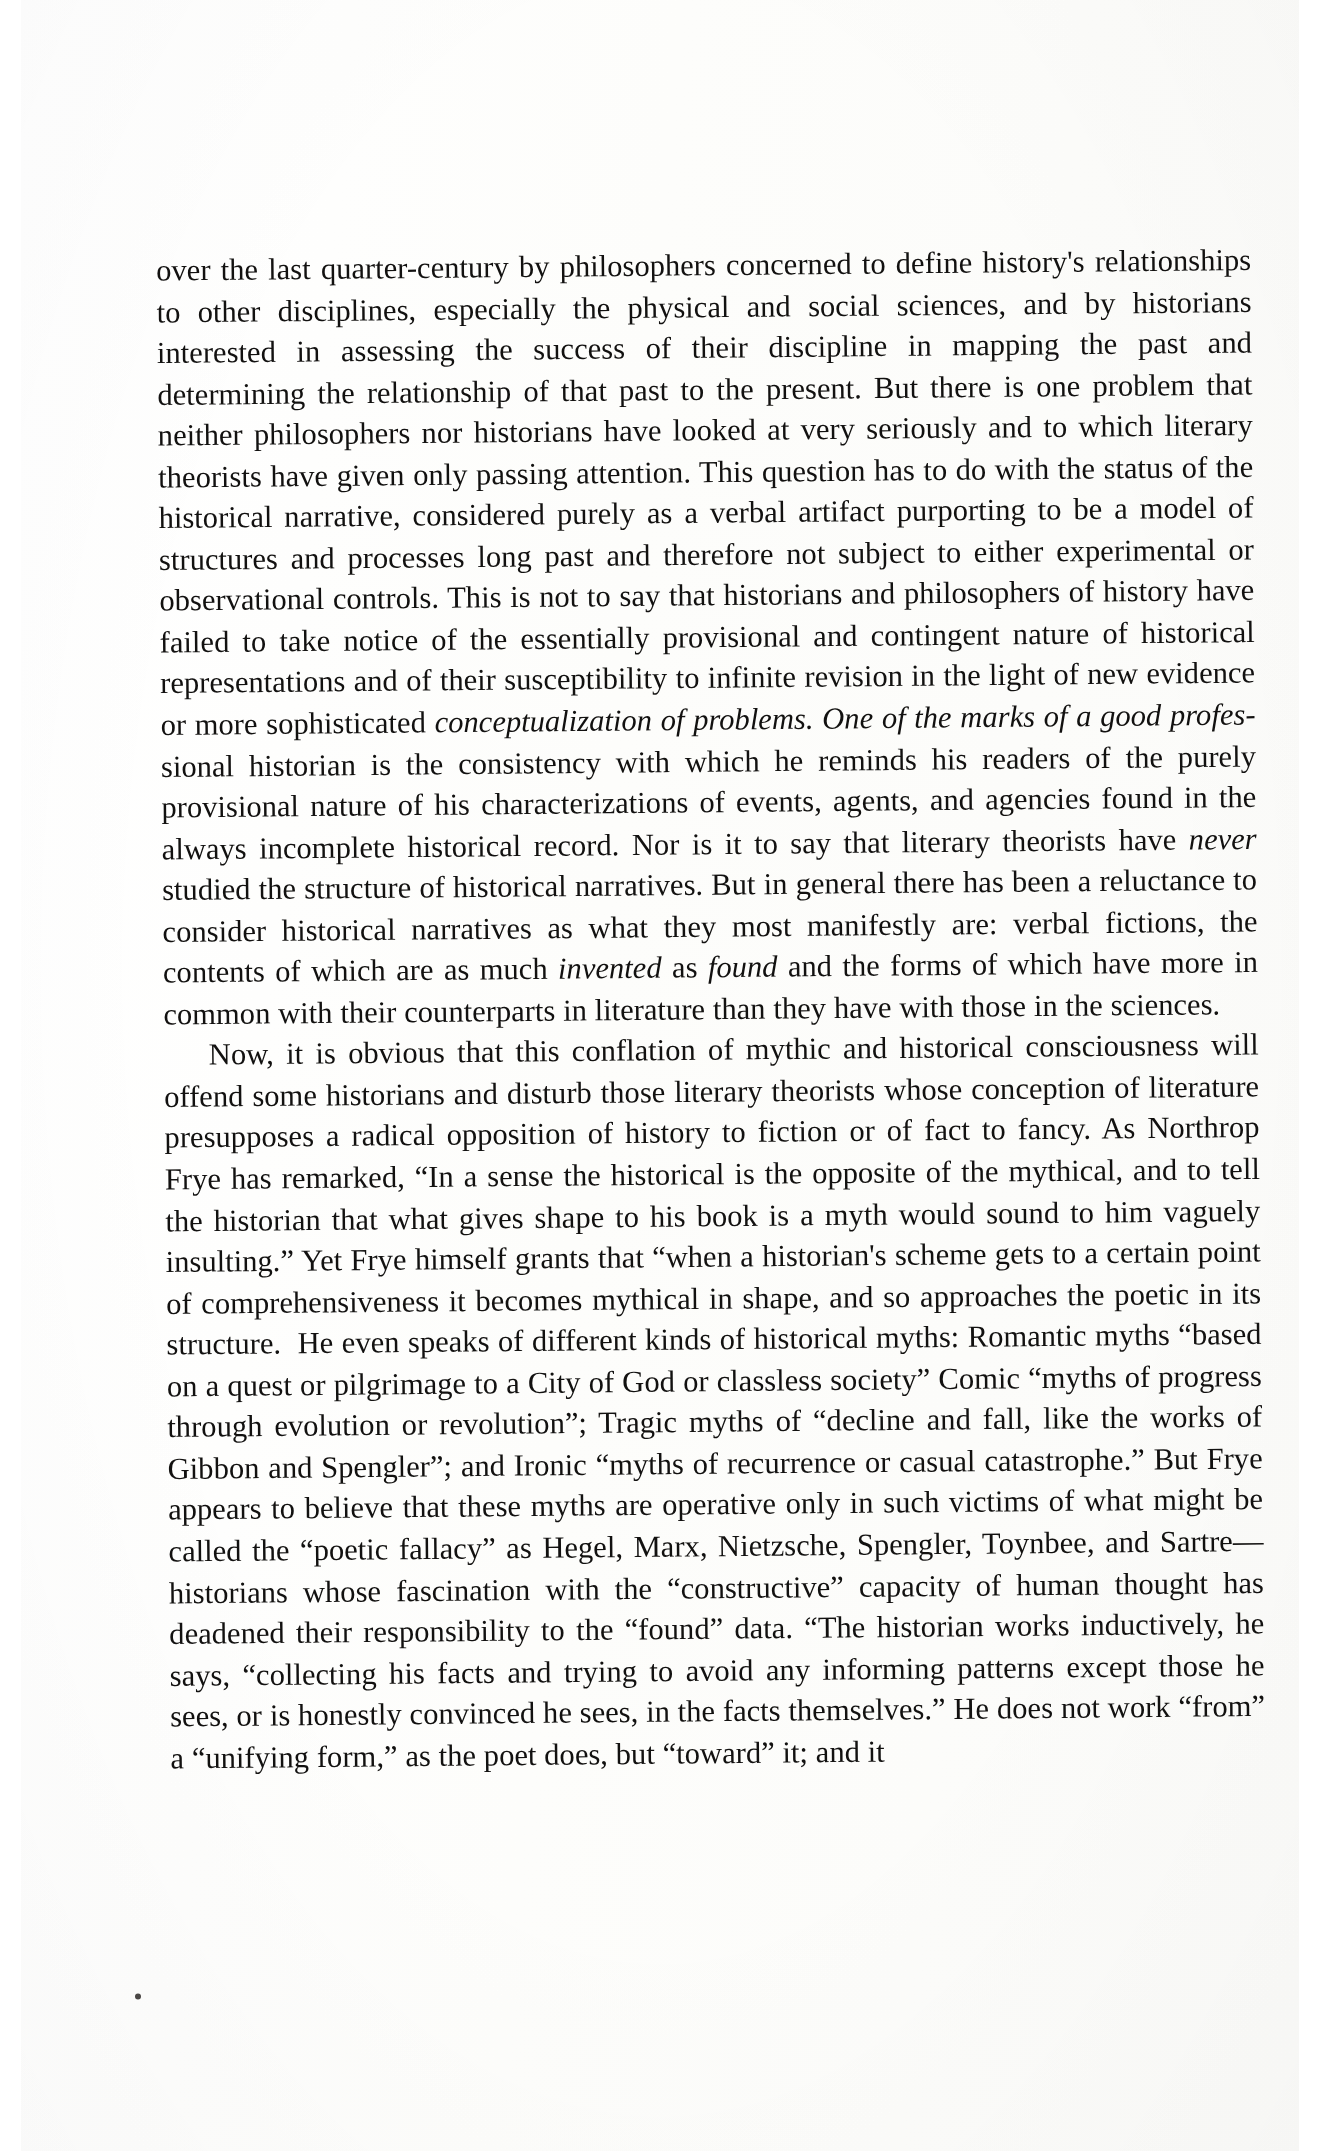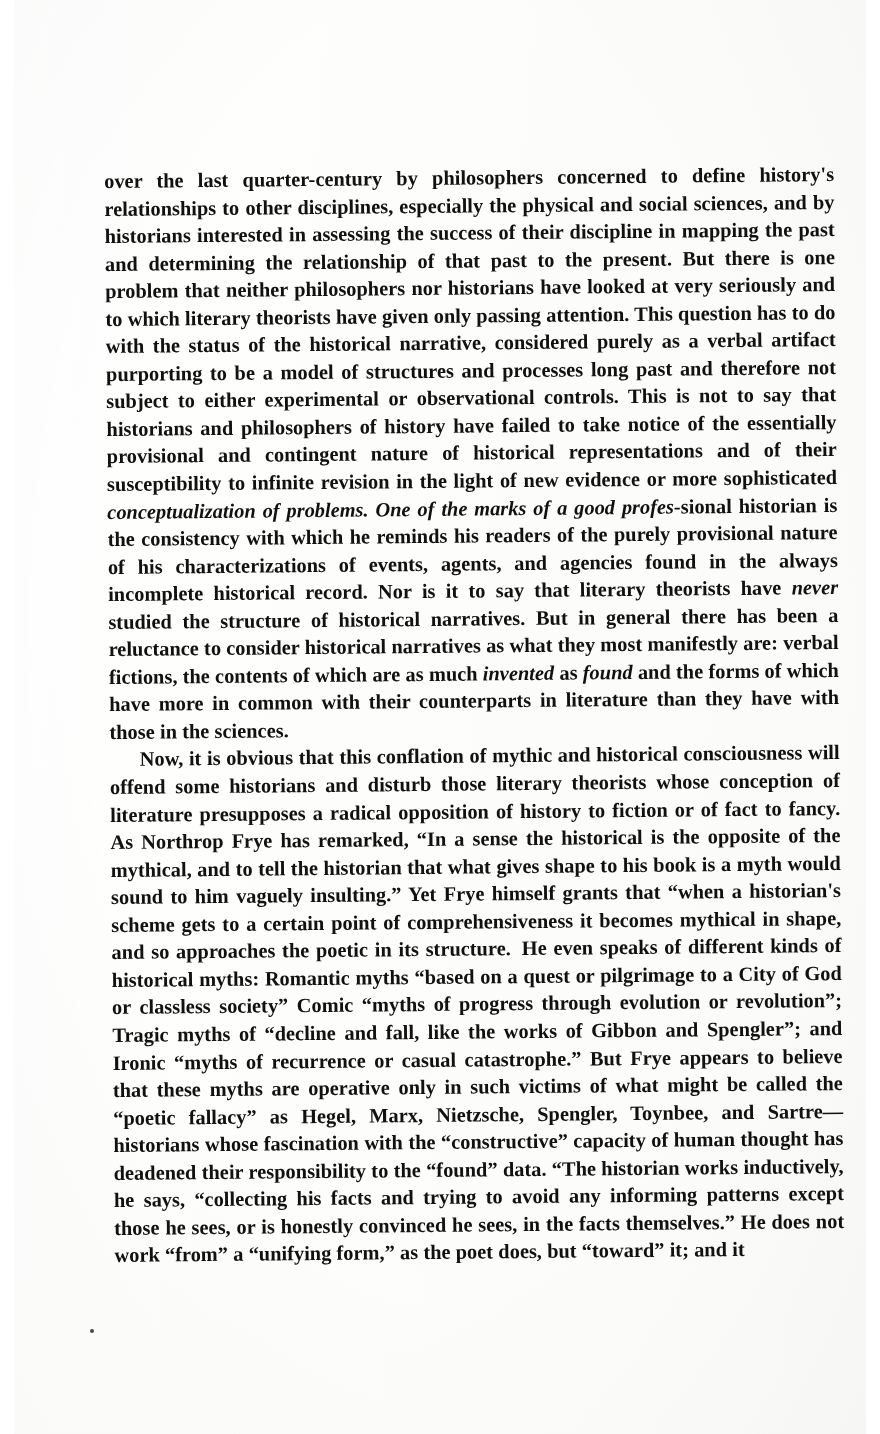--- a/index.html
+++ b/index.html
@@ -9,21 +9,20 @@
     background: #ffffff;
   }
 
   #page {
     position: relative;
     width: 852px;
     height: 1434px;
     margin: 0 auto;
     background: #fef9c3;
     overflow: hidden;
-    font-weight: bold;
   }
 
   
   #page::before {
     content: "";
     position: absolute;
     inset: 0;
     background:
       radial-gradient(ellipse at 50% 45%, rgba(255,255,255,0) 55%, rgba(0,0,0,0.018) 100%),
       linear-gradient(95deg, #ffffff 0%, #fdfdfb 45%, #fbfbf9 100%);

